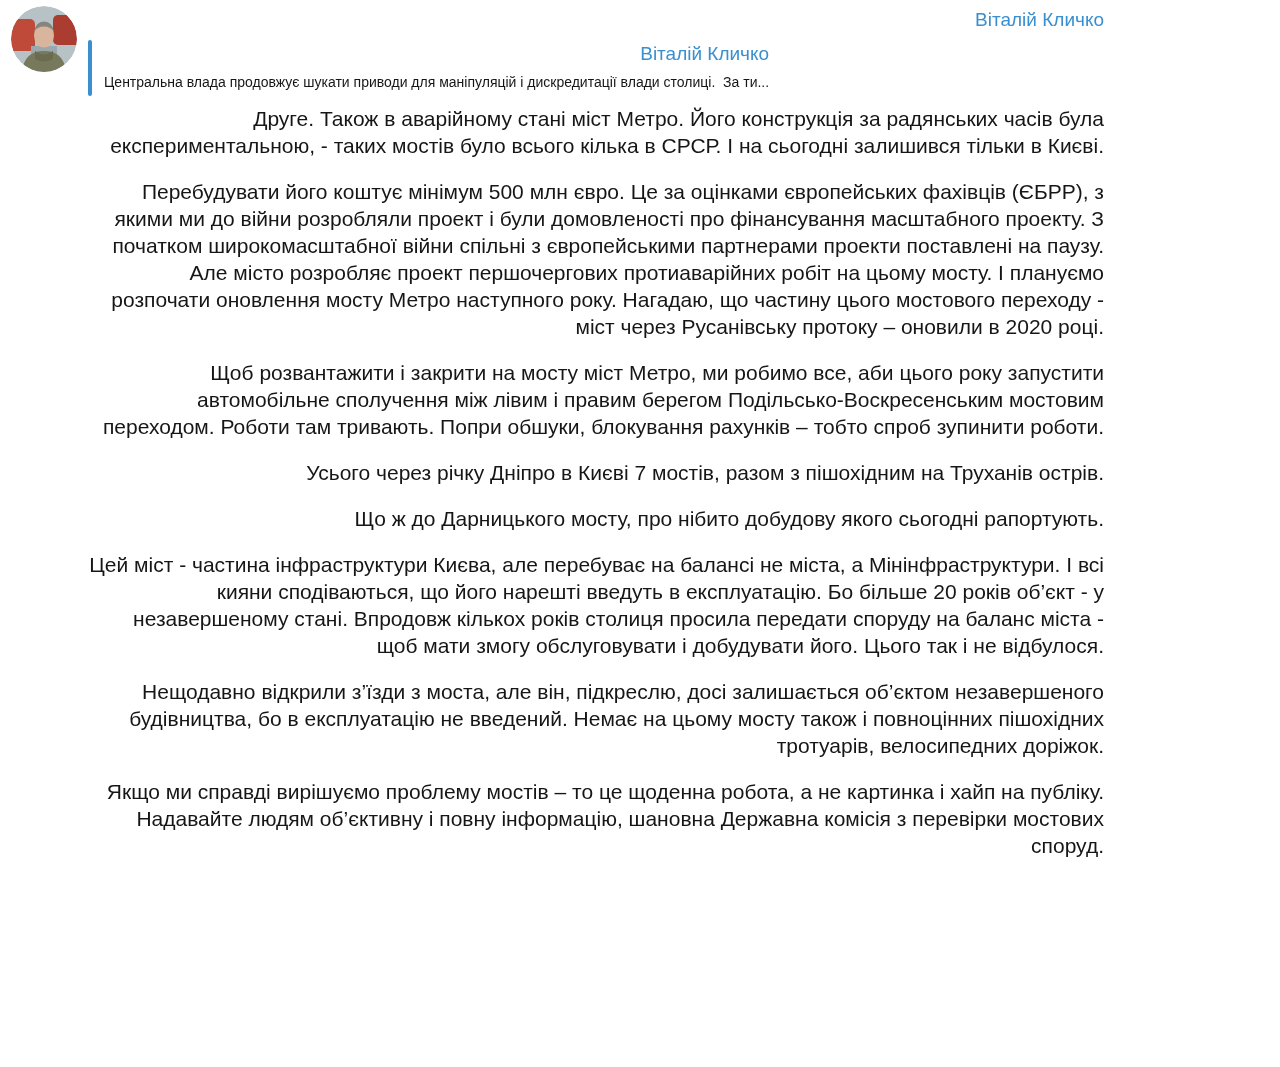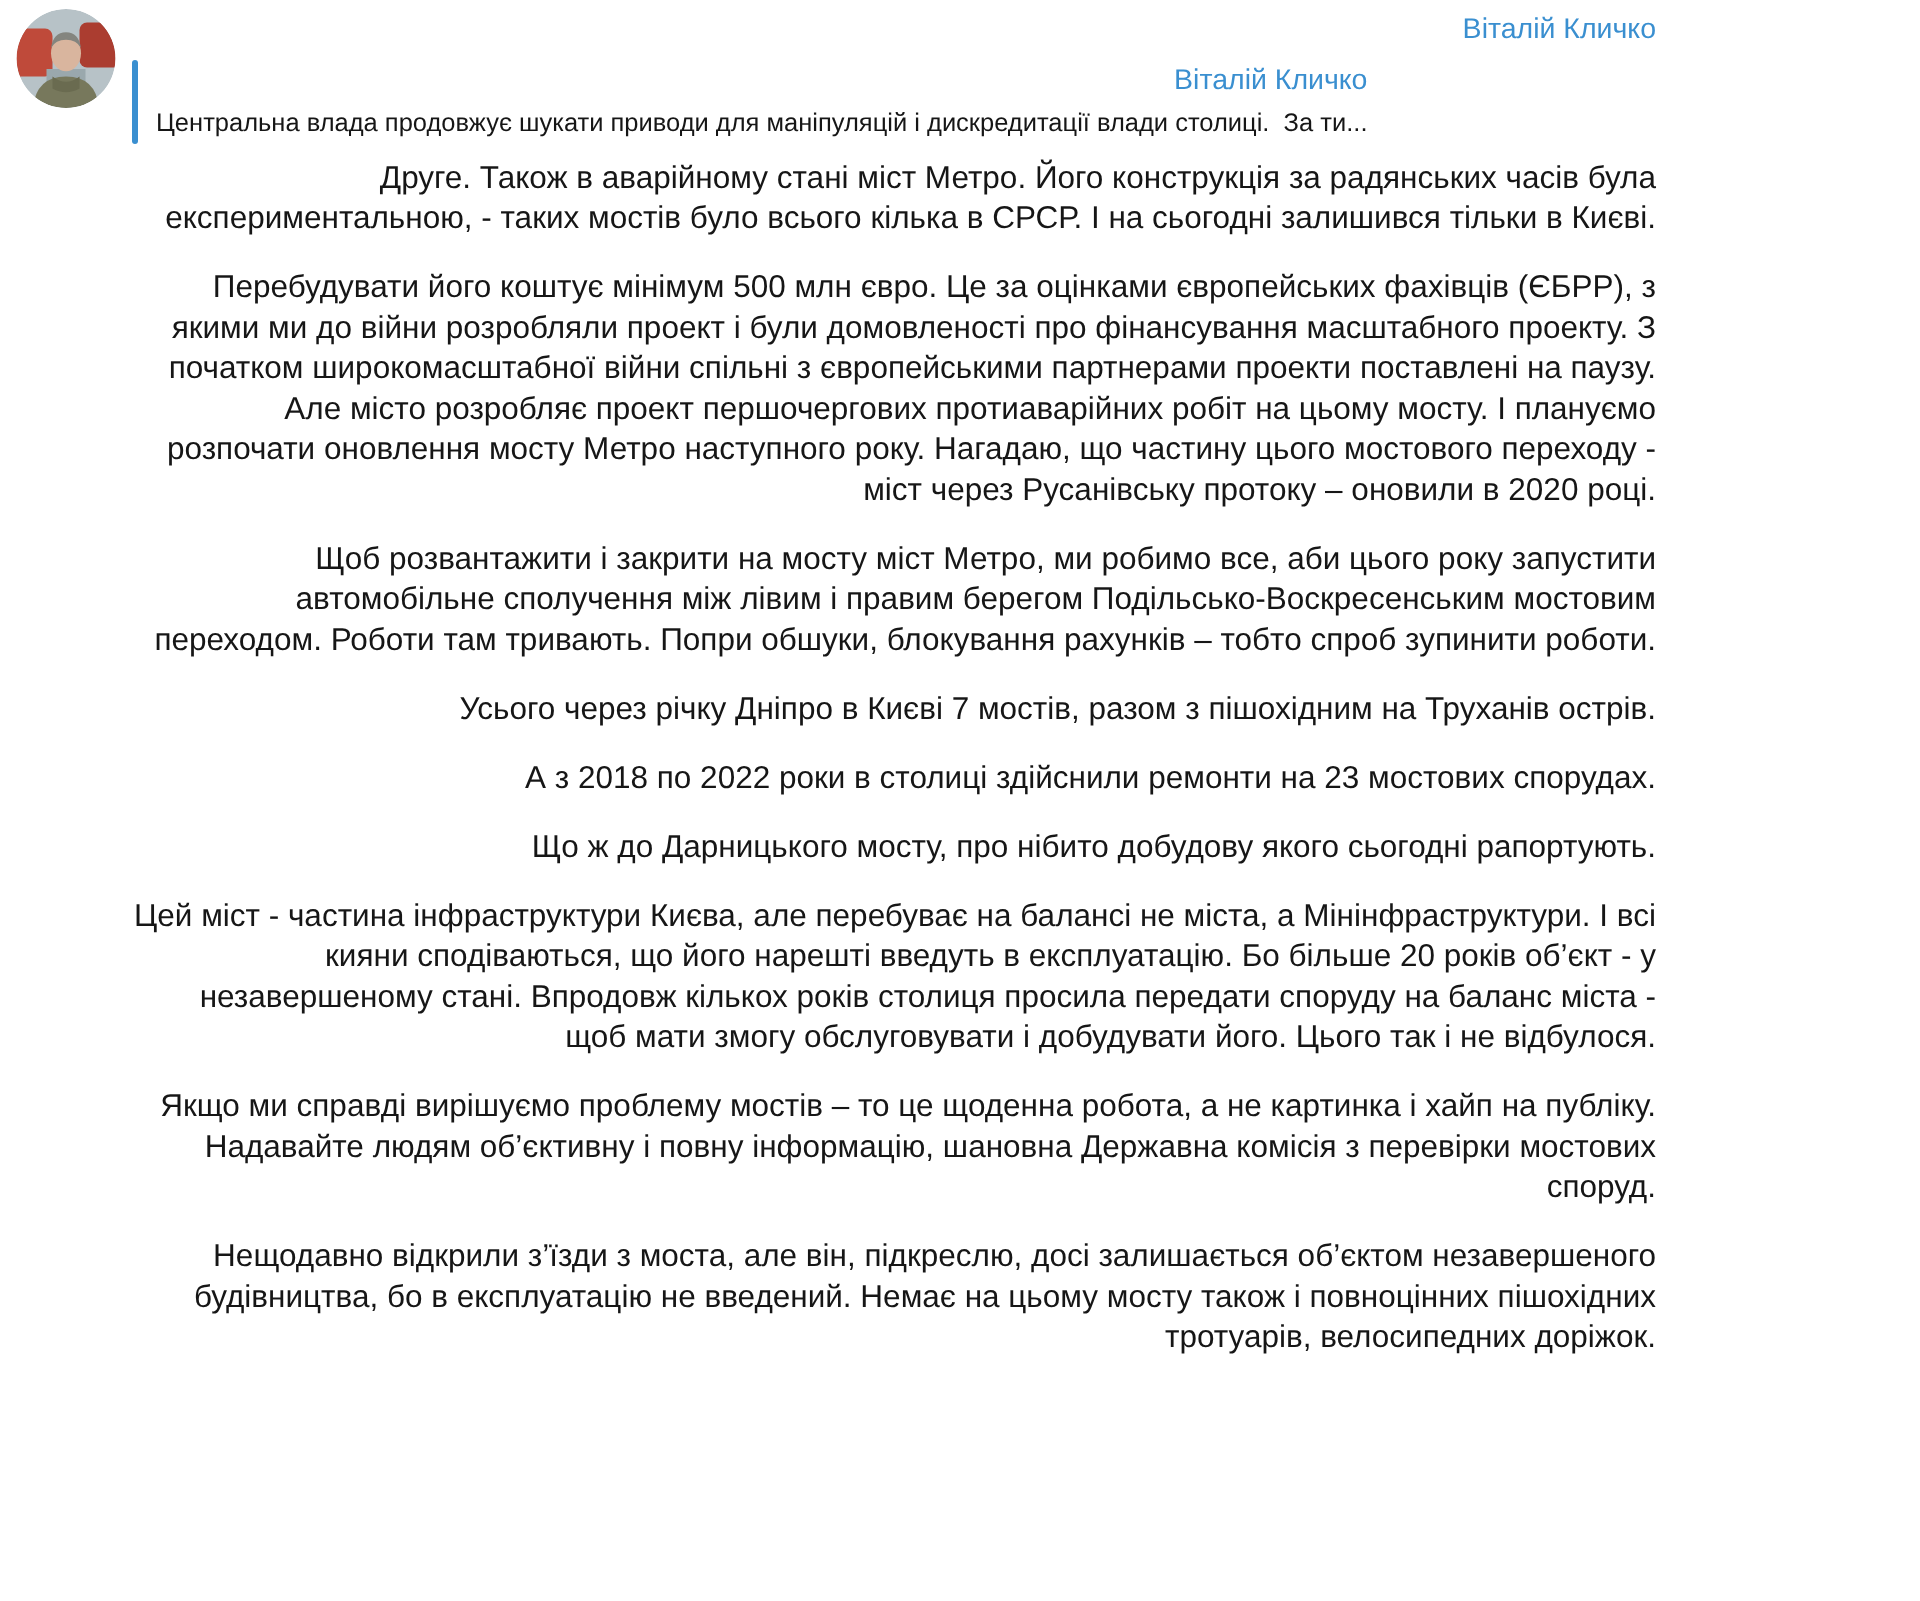--- a/index.html
+++ b/index.html
@@ -59,21 +59,21 @@
     padding-left:12px;
     min-width:0;
   }
   .reply-author{
     color:var(--blue);
     font-size:19px;
     line-height:28px;
     font-weight:500;
   }
   .reply-snippet{
-    font-size:17px;
+    font-size:14px;
     line-height:28px;
     white-space:pre;
     overflow:hidden;
   }
   .message-text{
     margin-top:9px;
     font-size:21px;
     line-height:27px;
   }
   .message-text p{
@@ -116,21 +116,20 @@
         <div class="reply-author">Віталій Кличко</div>
         <div class="reply-snippet">Центральна влада продовжує шукати приводи для маніпуляцій і дискредитації влади столиці.  За ти...</div>
       </div>
     </div>
 
     <div class="message-text">
         <p>Друге. Також в аварійному стані міст Метро. Його конструкція за радянських часів була експериментальною, - таких мостів було всього кілька в СРСР. І на сьогодні залишився тільки в Києві.</p>
         <p>Перебудувати його коштує мінімум 500 млн євро. Це за оцінками європейських фахівців (ЄБРР), з якими ми до війни розробляли проект і були домовленості про фінансування масштабного проекту. З початком широкомасштабної війни спільні з європейськими партнерами проекти поставлені на паузу. Але місто розробляє проект першочергових протиаварійних робіт на цьому мосту. І плануємо розпочати оновлення мосту Метро наступного року. Нагадаю, що частину цього мостового переходу - міст через Русанівську протоку – оновили в 2020 році.</p>
         <p>Щоб розвантажити і закрити на мосту міст Метро, ми робимо все, аби цього року запустити автомобільне сполучення між лівим і правим берегом Подільсько-Воскресенським мостовим переходом. Роботи там тривають. Попри обшуки, блокування рахунків – тобто спроб зупинити роботи.</p>
         <p>Усього через річку Дніпро в Києві 7 мостів, разом з пішохідним на Труханів острів.</p>
-        <p>А з 2018 по 2022 роки в столиці здійснили ремонти на 23 мостових спорудах.</p>
         <p>Що ж до Дарницького мосту, про нібито добудову якого сьогодні рапортують.</p>
         <p>Цей міст - частина інфраструктури Києва, але перебуває на балансі не міста, а Мінінфраструктури. І всі кияни сподіваються, що його нарешті введуть в експлуатацію. Бо більше 20 років об’єкт - у незавершеному стані. Впродовж кількох років столиця просила передати споруду на баланс міста - щоб мати змогу обслуговувати і добудувати його. Цього так і не відбулося.</p>
+        <p>Нещодавно відкрили з’їзди з моста, але він, підкреслю, досі залишається об’єктом незавершеного будівництва, бо в експлуатацію не введений. Немає на цьому мосту також і повноцінних пішохідних тротуарів, велосипедних доріжок.</p>
         <p>Якщо ми справді вирішуємо проблему мостів – то це щоденна робота, а не картинка і хайп на публіку. Надавайте людям об’єктивну і повну інформацію, шановна Державна комісія з перевірки мостових споруд.</p>
-        <p>Нещодавно відкрили з’їзди з моста, але він, підкреслю, досі залишається об’єктом незавершеного будівництва, бо в експлуатацію не введений. Немає на цьому мосту також і повноцінних пішохідних тротуарів, велосипедних доріжок.</p>
       </div>
 
   </div>
 </div>
 
 </body></html>

